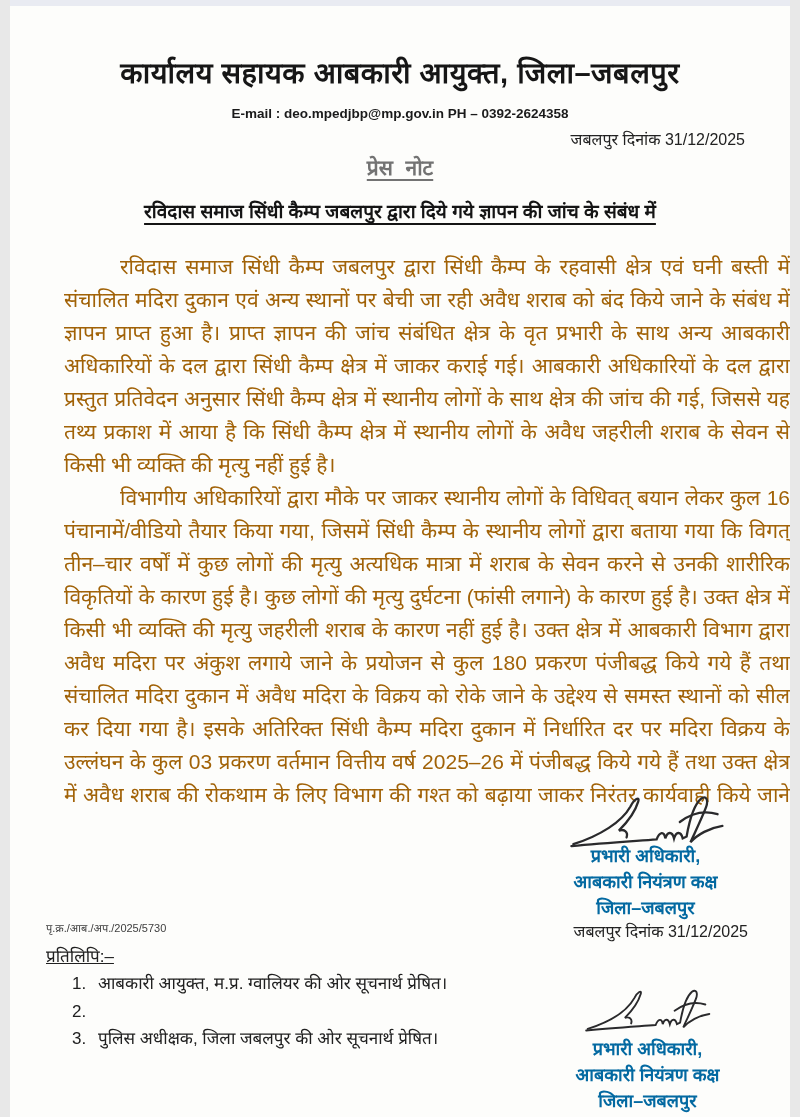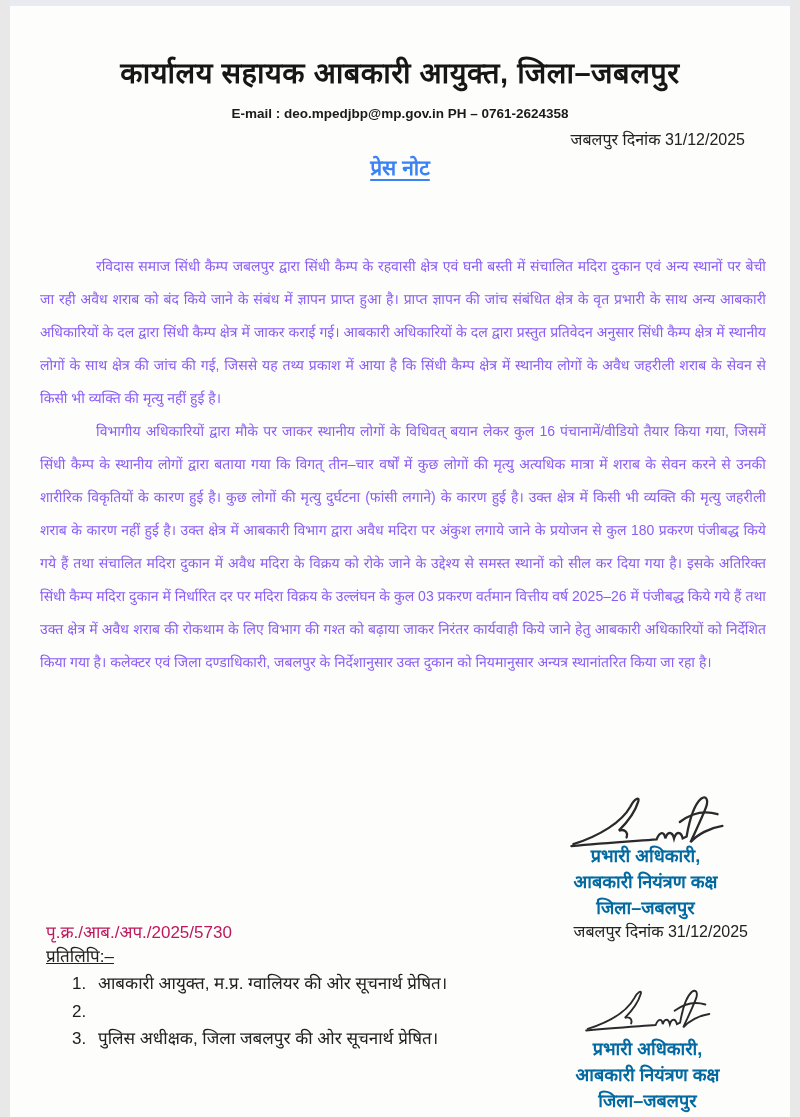--- a/index.html
+++ b/index.html
@@ -40,49 +40,50 @@
     position: absolute; top: 128px; right: 45px;
     font-size: 16px;
     color: #222;
   }
   .press-note {
     position: absolute; top: 153px; left: 0;
     width: 100%;
     text-align: center;
     font-size: 21px;
     font-weight: 700;
-    color: #3b82f6;
+    color: #737373;
+    font-family: Liberation Mono, monospace;
   }
   .press-note span {
     text-decoration: underline;
     text-underline-offset: 4px;
     text-decoration-thickness: 2px;
   }
   .subject {
     position: absolute; top: 198px; left: 0;
     width: 100%;
     text-align: center;
     font-size: 19px;
     font-weight: 700;
     color: #141414;
   }
   .subject span {
     text-decoration: underline;
     text-underline-offset: 5px;
     text-decoration-thickness: 2px;
   }
   .body-text {
-    position: absolute; top: 250px; left: 30px;
+    position: absolute; top: 250px; left: 54px;
     width: 726px;
     height: 566px;
     overflow: hidden;
-    font-size: 14px;
+    font-size: 21px;
     line-height: 33px;
     text-align: justify;
-    color: #8b5cf6;
+    color: #a16207;
   }
   .body-text p { text-indent: 56px; }
   .sig-block {
     position: absolute;
     text-align: center;
     font-weight: 700;
     font-size: 18px;
     line-height: 26px;
     color: #0369a1;
   }
@@ -91,44 +92,47 @@
   .sig-svg { position: absolute; }
   .sig-svg path { fill: none; stroke: #2a2a2c; stroke-width: 2.4; stroke-linecap: round; }
   .sig1-svg { top: 791px; left: 552px; width: 195px; height: 60px; }
   .sig2-svg { top: 982px; left: 573px; width: 150px; height: 56px; }
   .date-sig1 {
     position: absolute; top: 920px; right: 42px;
     font-size: 16px; color: #222;
   }
   .ref-line {
     position: absolute; top: 920px; left: 36px;
-    font-size: 17px; color: #be185d;
+    font-size: 11px; color: #404040;
   }
   .copy-label {
     position: absolute; top: 944px; left: 36px;
     font-size: 17px; color: #202020; text-decoration: underline;
   }
   .copy-list {
     position: absolute; top: 970px; left: 62px;
     font-size: 17px; line-height: 27.5px; color: #202020;
   }
   .copy-item { display: flex; }
   .copy-num { width: 26px; flex: 0 0 26px; }
 </style>
 </head>
 <body>
 
 <div class="page">
   <div class="top-strip"></div>
 
   <div class="office-title">कार्यालय सहायक आबकारी आयुक्त, जिला–जबलपुर</div>
-  <div class="contact-line">E-mail : deo.mpedjbp@mp.gov.in PH – 0761-2624358</div>
+  <div class="contact-line">E-mail : deo.mpedjbp@mp.gov.in PH – 0392-2624358</div>
   <div class="date-top">जबलपुर दिनांक 31/12/2025</div>
   <div class="press-note">
     <span>प्रेस नोट</span>
+  </div>
+  <div class="subject">
+    <span>रविदास समाज सिंधी कैम्प जबलपुर द्वारा दिये गये ज्ञापन की जांच के संबंध में</span>
   </div>
 
   <div class="body-text">
     <p>रविदास समाज सिंधी कैम्प जबलपुर द्वारा सिंधी कैम्प के रहवासी क्षेत्र एवं घनी बस्ती में संचालित मदिरा दुकान एवं अन्य स्थानों पर बेची जा रही अवैध शराब को बंद किये जाने के संबंध में ज्ञापन प्राप्त हुआ है। प्राप्त ज्ञापन की जांच संबंधित क्षेत्र के वृत प्रभारी के साथ अन्य आबकारी अधिकारियों के दल द्वारा सिंधी कैम्प क्षेत्र में जाकर कराई गई। आबकारी अधिकारियों के दल द्वारा प्रस्तुत प्रतिवेदन अनुसार सिंधी कैम्प क्षेत्र में स्थानीय लोगों के साथ क्षेत्र की जांच की गई, जिससे यह तथ्य प्रकाश में आया है कि सिंधी कैम्प क्षेत्र में स्थानीय लोगों के अवैध जहरीली शराब के सेवन से किसी भी व्यक्ति की मृत्यु नहीं हुई है।</p>
     <p>विभागीय अधिकारियों द्वारा मौके पर जाकर स्थानीय लोगों के विधिवत् बयान लेकर कुल 16 पंचानामें/वीडियो तैयार किया गया, जिसमें सिंधी कैम्प के स्थानीय लोगों द्वारा बताया गया कि विगत् तीन–चार वर्षों में कुछ लोगों की मृत्यु अत्यधिक मात्रा में शराब के सेवन करने से उनकी शारीरिक विकृतियों के कारण हुई है। कुछ लोगों की मृत्यु दुर्घटना (फांसी लगाने) के कारण हुई है। उक्त क्षेत्र में किसी भी व्यक्ति की मृत्यु जहरीली शराब के कारण नहीं हुई है। उक्त क्षेत्र में आबकारी विभाग द्वारा अवैध मदिरा पर अंकुश लगाये जाने के प्रयोजन से कुल 180 प्रकरण पंजीबद्ध किये गये हैं तथा संचालित मदिरा दुकान में अवैध मदिरा के विक्रय को रोके जाने के उद्देश्य से समस्त स्थानों को सील कर दिया गया है। इसके अतिरिक्त सिंधी कैम्प मदिरा दुकान में निर्धारित दर पर मदिरा विक्रय के उल्लंघन के कुल 03 प्रकरण वर्तमान वित्तीय वर्ष 2025–26 में पंजीबद्ध किये गये हैं तथा उक्त क्षेत्र में अवैध शराब की रोकथाम के लिए विभाग की गश्त को बढ़ाया जाकर निरंतर कार्यवाही किये जाने हेतु आबकारी अधिकारियों को निर्देशित किया गया है। कलेक्टर एवं जिला दण्डाधिकारी, जबलपुर के निर्देशानुसार उक्त दुकान को नियमानुसार अन्यत्र स्थानांतरित किया जा रहा है।</p>
   </div>
 
   <svg class="sig-svg sig1-svg" viewBox="0 0 190 62" aria-hidden="true">
     <path d="M6,55 C34,46 56,32 65,16 C69,8 75,5 73,11 C70,21 61,33 53,41 C58,39 63,42 61,48"></path>
     <path d="M4,57 C36,54 66,52 92,50 C95,42 100,41 101,49 C103,42 108,41 110,49 C112,42 117,41 119,49 L123,47 C126,30 131,14 138,8 C143,4 146,9 143,17 C138,30 131,44 127,53 C134,45 147,38 160,36"></path>

